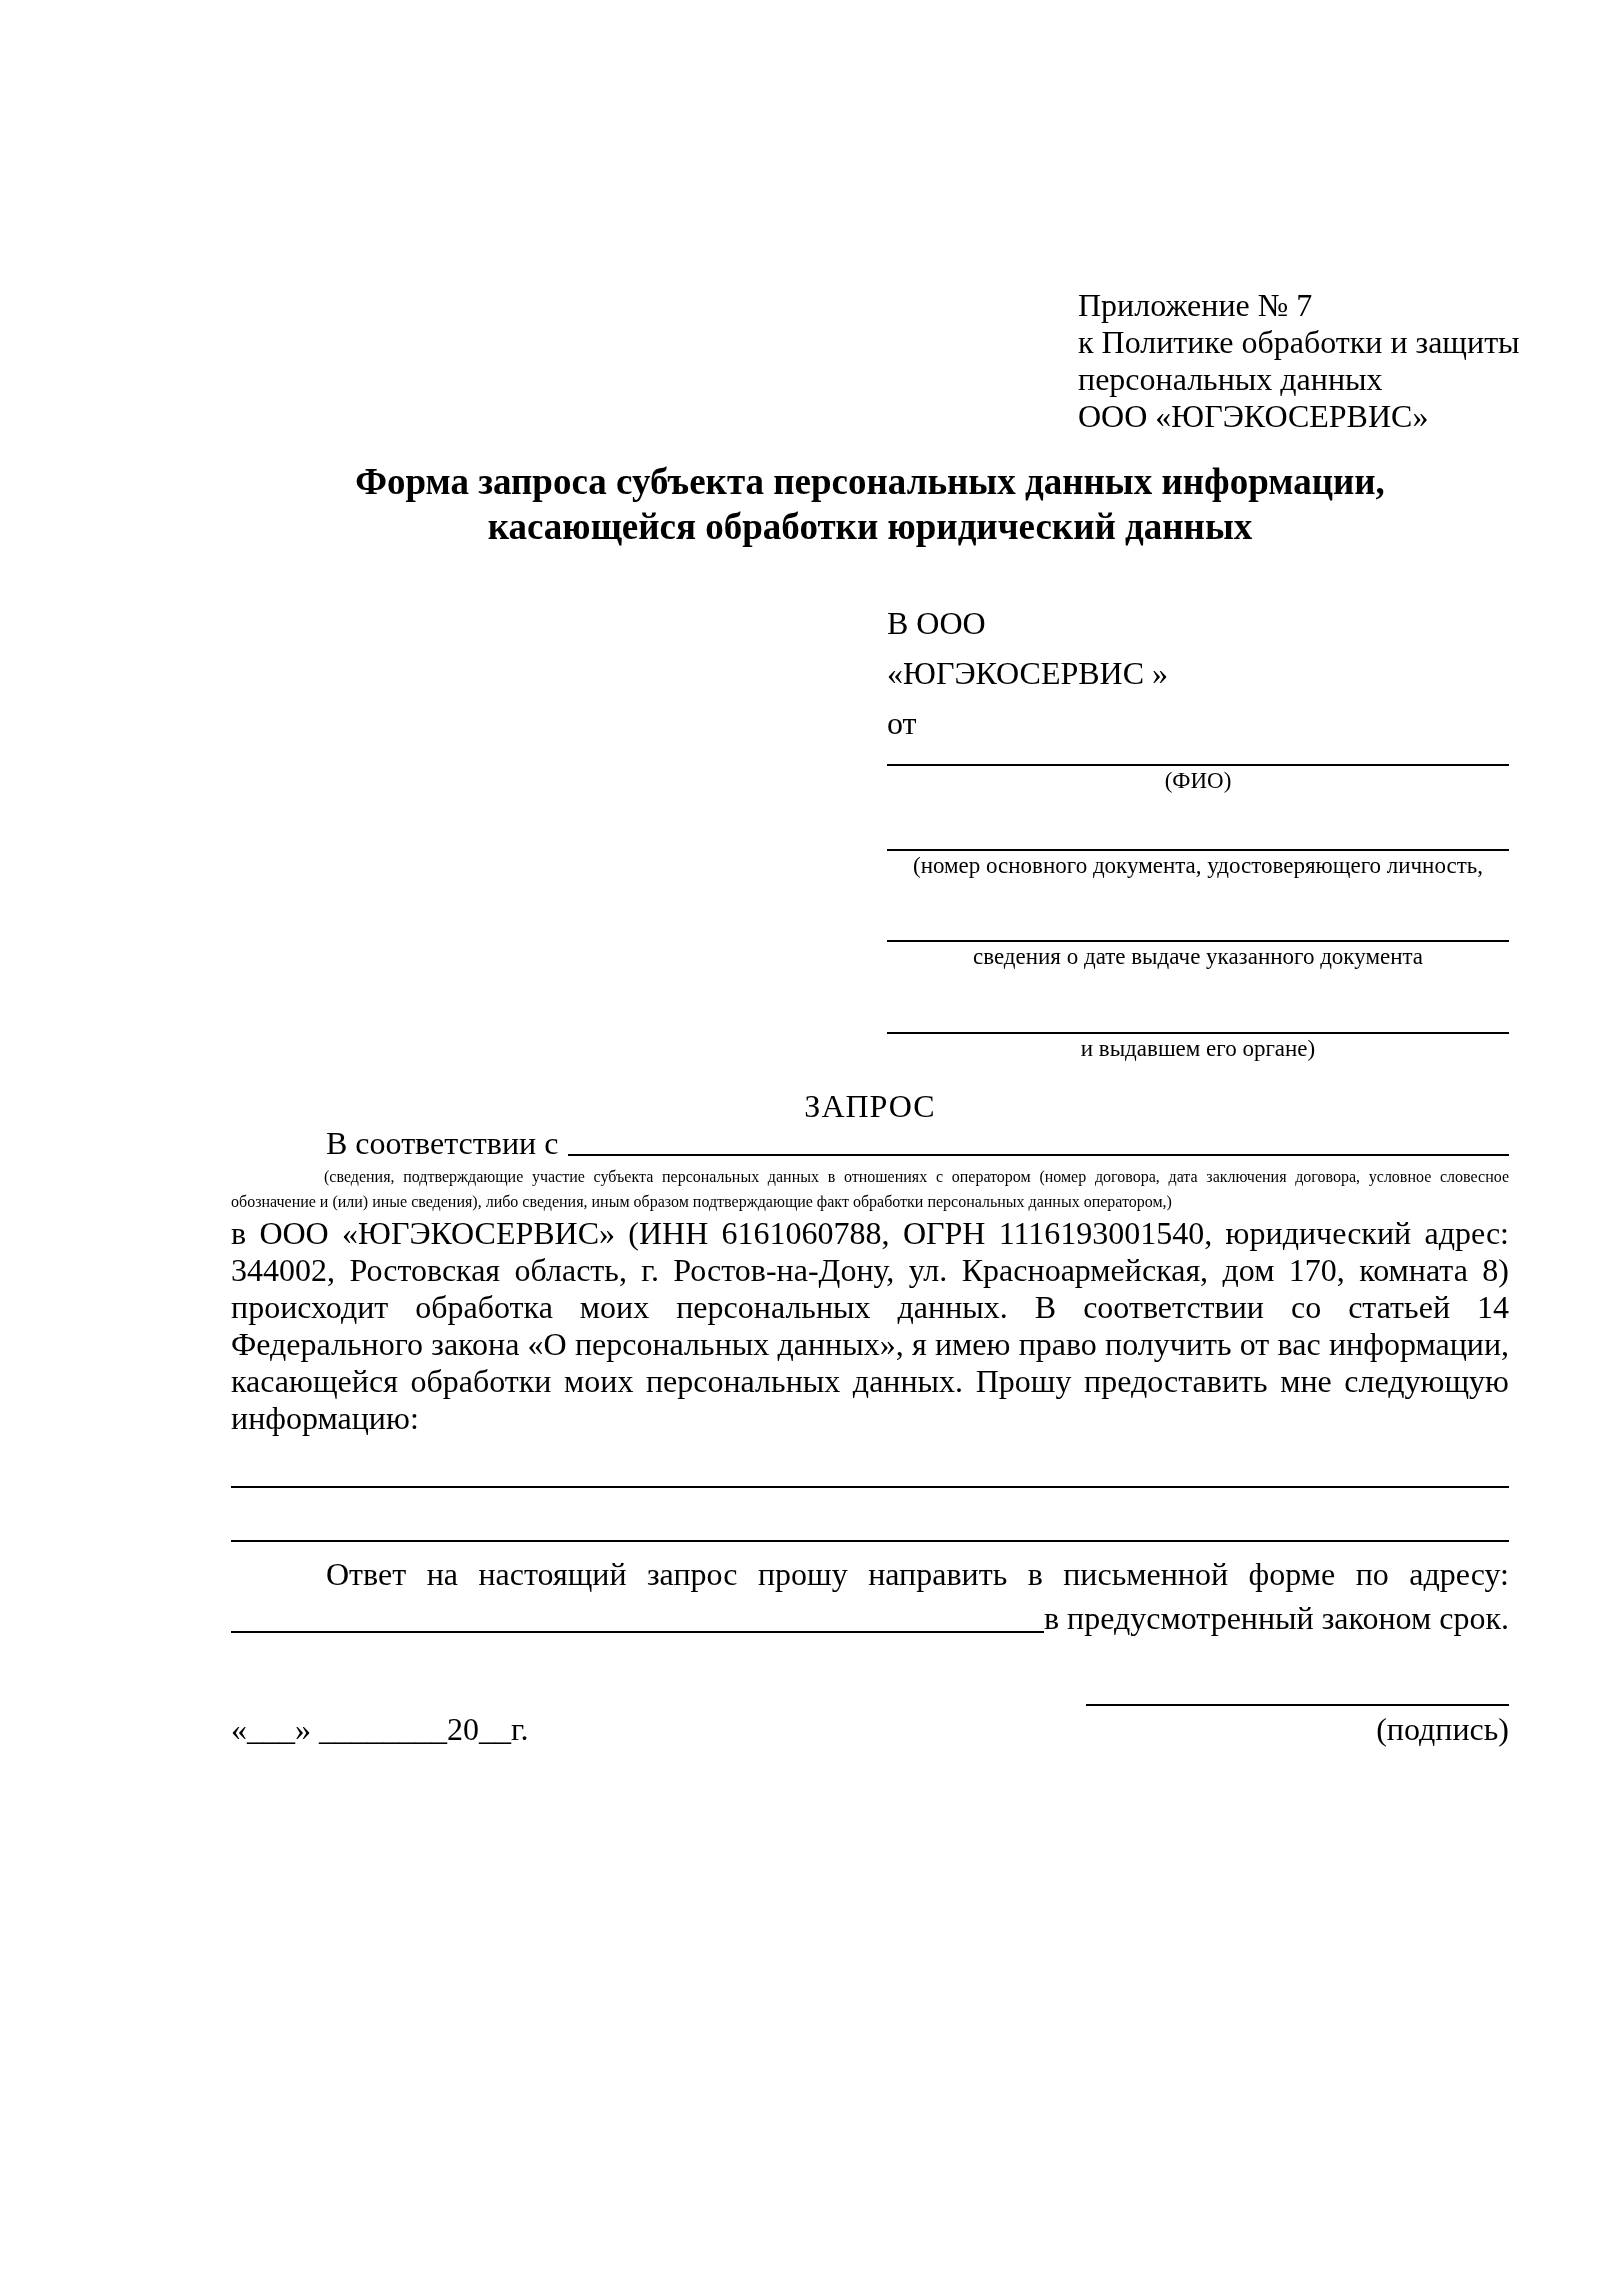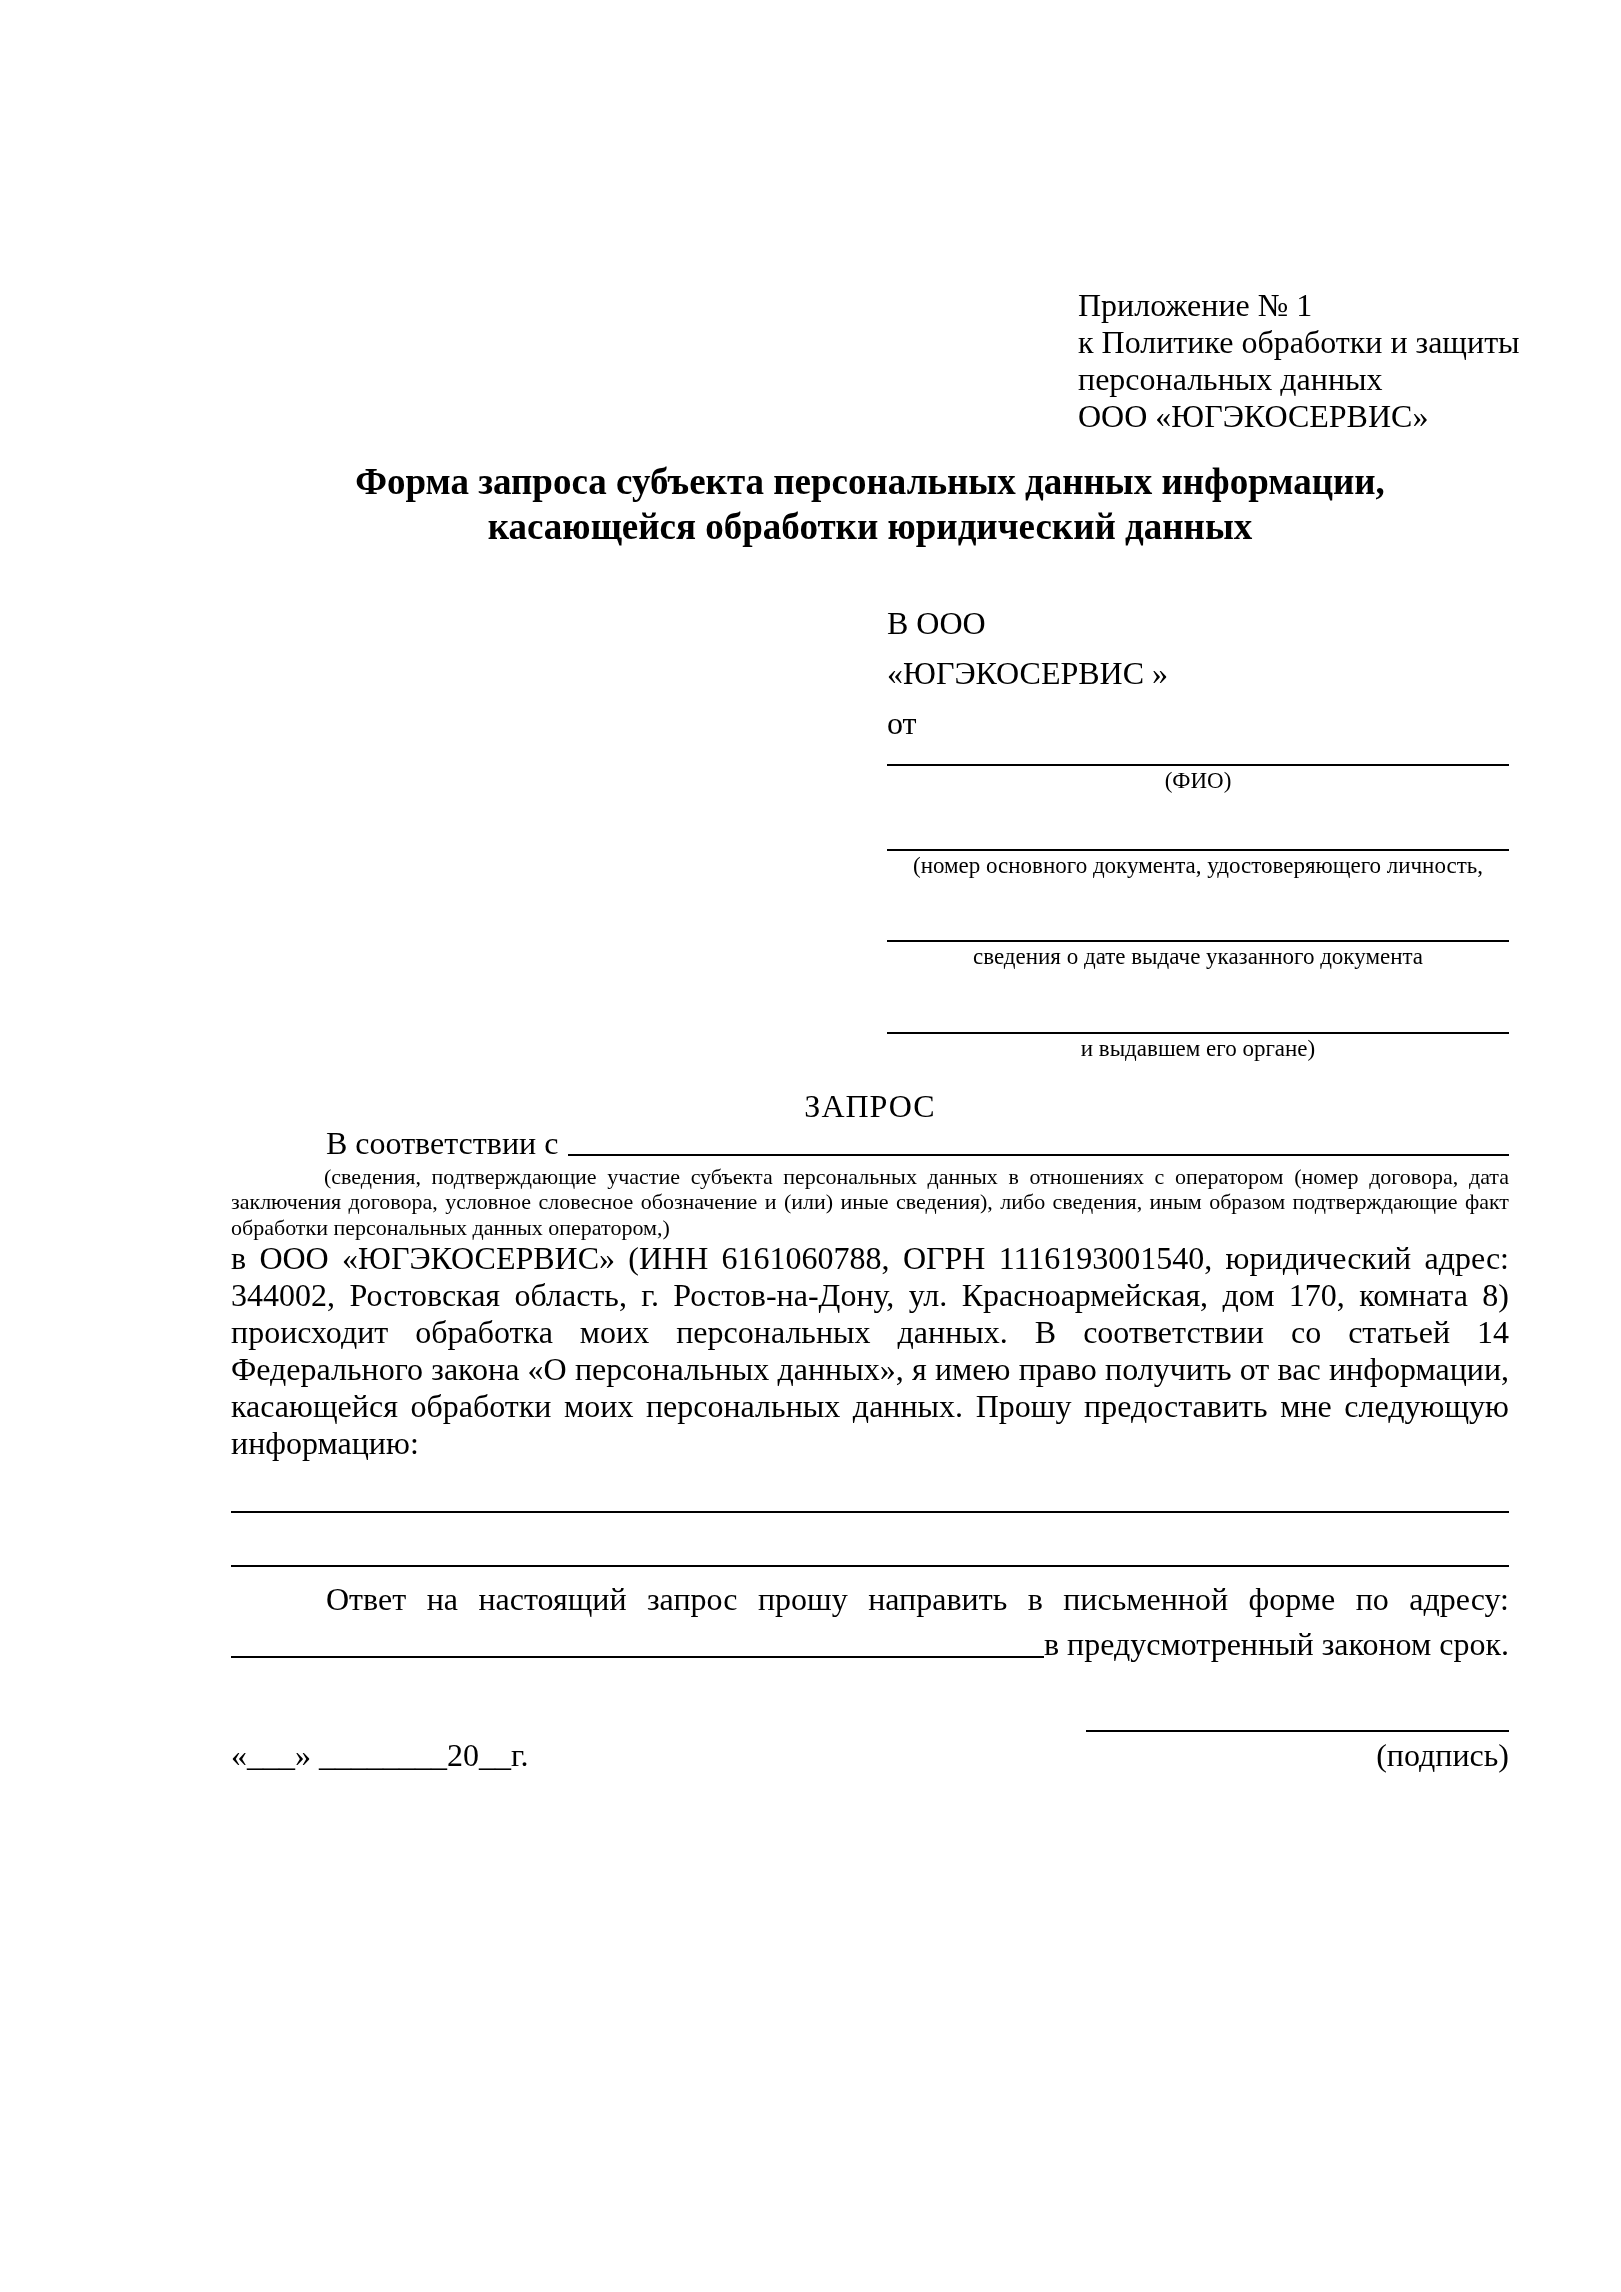--- a/index.html
+++ b/index.html
@@ -29,21 +29,21 @@
   .bl-doc1 { margin-top:42px; }
   .bl-doc2 { margin-top:48px; }
   .addr-caption { font-size:23px; line-height:25.5px; text-align:center; margin-top:2px; }
 
   .zapros { margin-top:26.5px; text-align:center; line-height:37px; letter-spacing:1px; }
 
   .intro { display:flex; line-height:37px; }
   .intro-text { padding-left:95px; white-space:nowrap; }
   .intro-fill { flex:1; border-bottom:2.9px solid #000; margin:0 0 5.9px 9.8px; }
 
-  .note { margin-top:2px; font-size:22px; line-height:25.5px; text-align:justify; text-indent:93px; }
+  .note { margin-top:2px; font-size:16px; line-height:25.5px; text-align:justify; text-indent:93px; }
 
   .body-par { line-height:37px; text-align:justify; }
 
   .rule { height:0; border-bottom:2.9px solid #000; }
   .rule1 { margin-top:49px; }
   .rule2 { margin-top:52px; }
 
   .response-1 { margin-top:14px; line-height:37px; text-indent:95px; text-align:justify; text-align-last:justify; }
   .response-2 { display:flex; margin-top:7.8px; line-height:37px; }
   .response-fill { flex:1; border-bottom:2.9px solid #000; margin-bottom:4.9px; }
@@ -55,21 +55,21 @@
   .sig-line { width:423px; border-bottom:2.9px solid #000; margin-bottom:4.9px; }
   .sig-caption { white-space:nowrap; }
 </style>
 </head>
 <body>
 
 <div class="page">
   <div class="content">
 
     <div class="doc-header">
-      <div>Приложение № 1</div>
+      <div>Приложение № 7</div>
       <div>к Политике обработки и защиты</div>
       <div>персональных данных</div>
       <div>ООО «ЮГЭКОСЕРВИС»</div>
     </div>
 
     <div class="title">
       <div>Форма запроса субъекта персональных данных информации,</div>
       <div>касающейся обработки юридический данных</div>
     </div>
 

